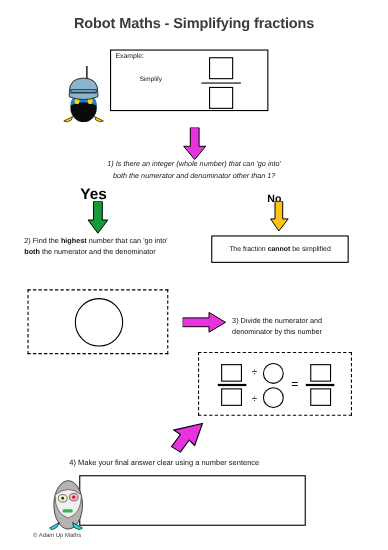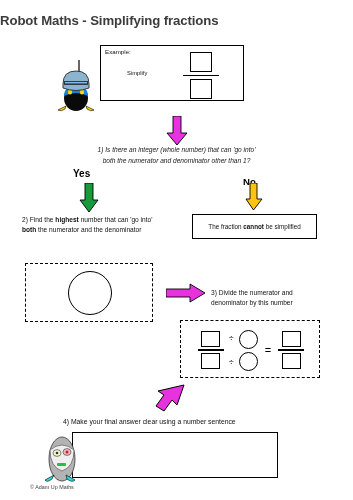--- a/index.html
+++ b/index.html
@@ -20,21 +20,21 @@
     left: 0; top: 0;
     width: 353px;
     height: 500px;
   }
 
   
   .title {
     position: absolute;
     left: 0; top: 13px;
     width: 353px;
-    text-align: left;
+    text-align: center;
     font-size: 13.2px;
     font-weight: 600;
     color: #3c3c3c;
     letter-spacing: -0.1px;
   }
 
   
   .example-box {
     position: absolute;
     left: 100px; top: 45px;
@@ -113,21 +113,21 @@
     font-style: italic;
     font-size: 6.6px;
     line-height: 10.5px;
     color: #1a1a1a;
   }
 
   
   .yes-label {
     position: absolute;
     left: 73px; top: 168px;
-    font-size: 10px;
+    font-size: 14px;
     font-weight: 700;
     color: #000;
   }
   .no-label {
     position: absolute;
     left: 243px; top: 176px;
     font-size: 9.6px;
     font-weight: 700;
     color: #000;
   }

